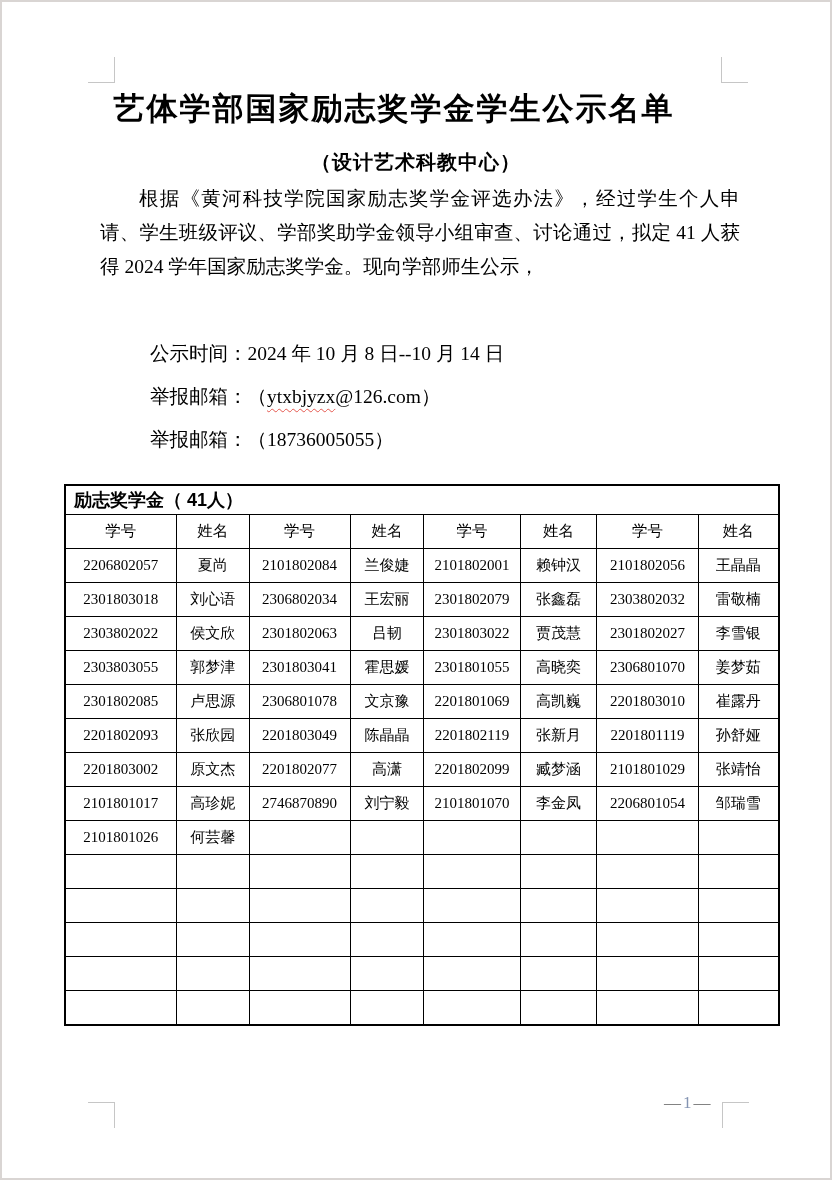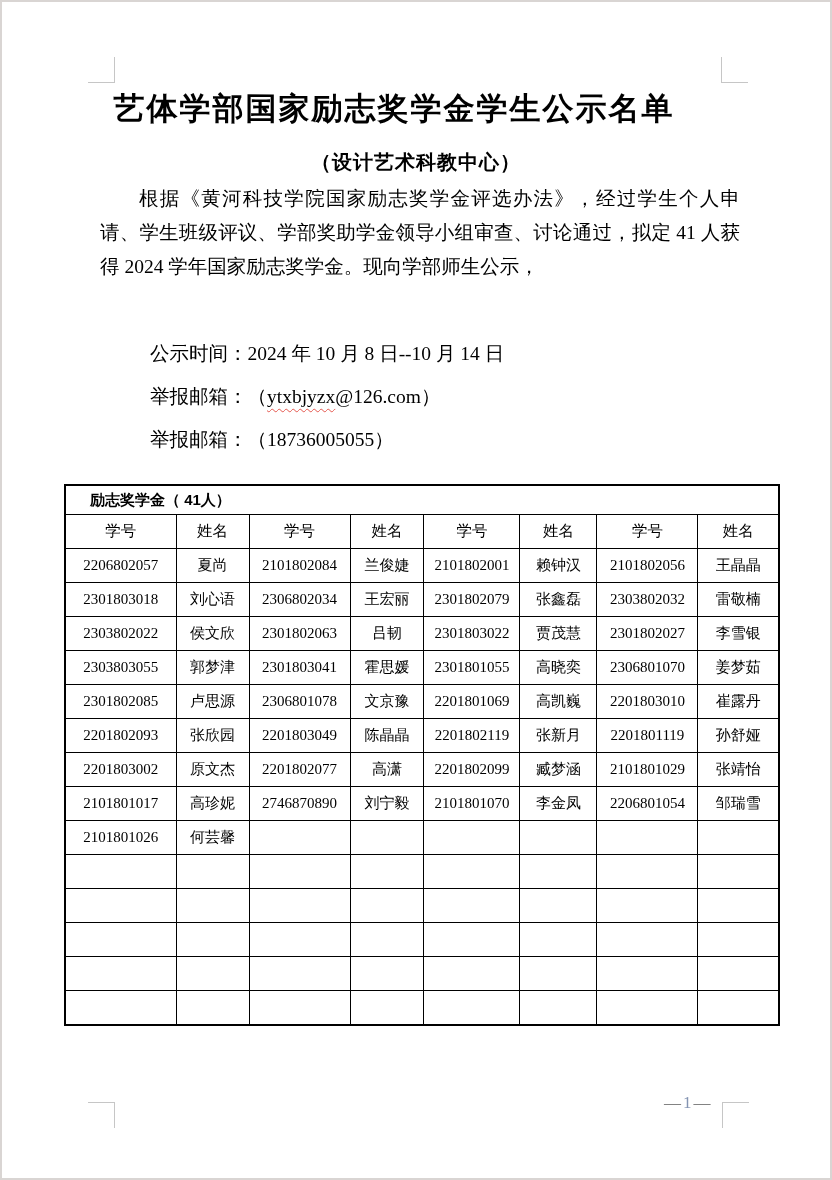--- a/index.html
+++ b/index.html
@@ -31,21 +31,21 @@
   .doc-table {
     position:absolute; top:482px; left:62px; width:716px;
     border-collapse:collapse; table-layout:fixed; border:2px solid #000;
   }
   .doc-table td {
     border:1px solid #000; height:33px; text-align:center;
     font-size:15px; padding:0 2px; overflow:hidden; white-space:nowrap;
     font-family:"Liberation Serif","DejaVu Serif",serif;
   }
   .doc-table td.caption-cell {
-    text-align:left; font-weight:bold; font-size:15px; padding-left:24px; height:28px;
+    text-align:left; font-weight:bold; font-size:18px; padding-left:8px; height:28px;
     font-family:"Liberation Sans","DejaVu Sans",sans-serif;
   }
   .doc-table td.header-cell { font-size:15.5px; }
   .crop { position:absolute; width:26px; height:25px; }
   .crop-tl { top:55px;  left:86px;  border-right:1px solid #c6c6c6; border-bottom:1px solid #c6c6c6; }
   .crop-tr { top:55px;  left:719px; border-left:1px solid #c6c6c6;  border-bottom:1px solid #c6c6c6; }
   .crop-bl { top:1100px; left:86px;  border-right:1px solid #c6c6c6; border-top:1px solid #c6c6c6; }
   .crop-br { top:1100px; left:720px; border-left:1px solid #c6c6c6;  border-top:1px solid #c6c6c6; }
   .page-num {
     position:absolute; top:1091px; left:662px; font-size:17px;

